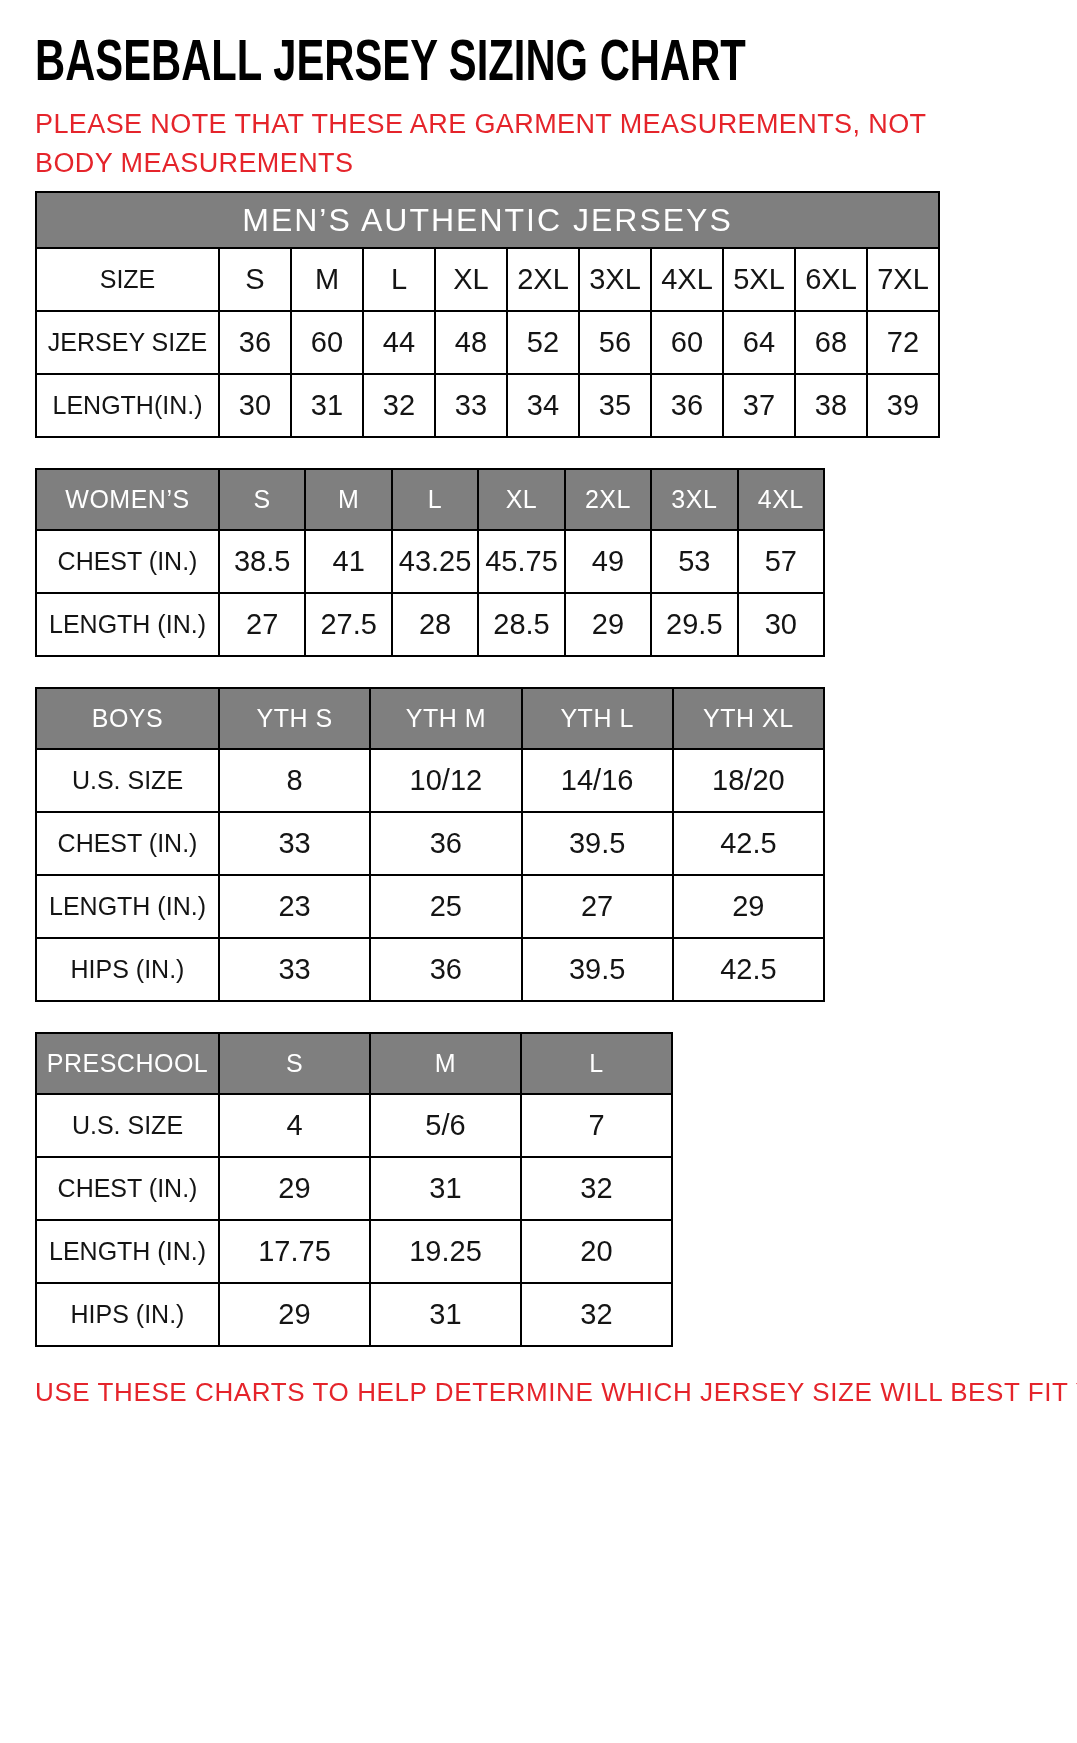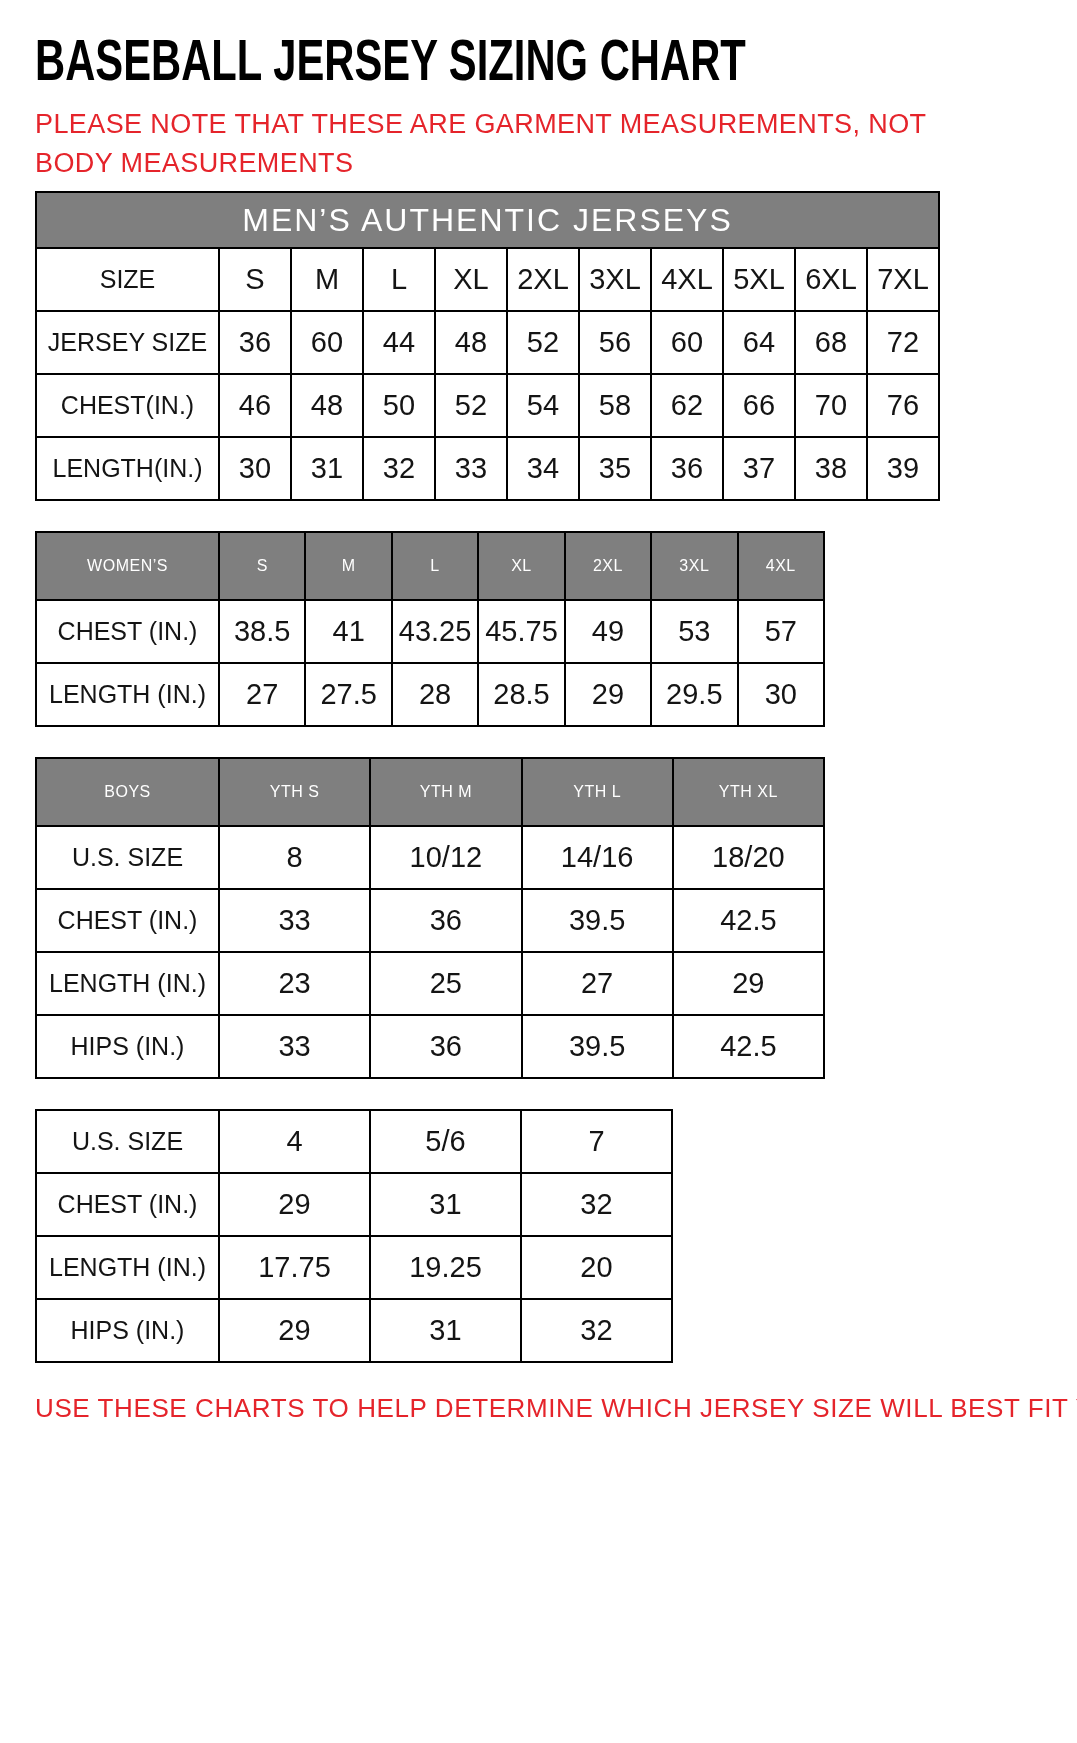--- a/index.html
+++ b/index.html
@@ -61,22 +61,22 @@
   .label-cell {
     font-size: 25px;
     white-space: pre-line;
     padding: 14px 8px;
     height: 63px;
   }
 
   .head-cell {
     background: var(--gray);
     color: #ffffff;
-    font-size: 16px;
-    height: 68px;
+    font-size: 25px;
+    height: 61px;
     letter-spacing: 0.5px;
   }
 
   .banner {
     background: var(--gray);
     color: #ffffff;
     font-size: 32px;
     letter-spacing: 2px;
     height: 56px;
     font-weight: 400;
@@ -137,33 +137,20 @@
           <td>44</td>
           <td>48</td>
           <td>52</td>
           <td>56</td>
           <td>60</td>
           <td>64</td>
           <td>68</td>
           <td>72</td>
         </tr>
         <tr>
-          <th class="label-cell">CHEST(IN.)</th>
-          <td>46</td>
-          <td>48</td>
-          <td>50</td>
-          <td>52</td>
-          <td>54</td>
-          <td>58</td>
-          <td>62</td>
-          <td>66</td>
-          <td>70</td>
-          <td>76</td>
-        </tr>
-        <tr>
           <th class="label-cell">LENGTH(IN.)</th>
           <td>30</td>
           <td>31</td>
           <td>32</td>
           <td>33</td>
           <td>34</td>
           <td>35</td>
           <td>36</td>
           <td>37</td>
           <td>38</td>
@@ -254,20 +241,26 @@
         </tr>
       </tbody>
   </table>
 
   <table class="t-preschool">
     <colgroup>
         <col class="c-label">
         <col span="3">
       </colgroup>
     <tbody>
+        <tr class="head-row">
+          <th class="label-cell head-cell">PRESCHOOL</th>
+          <th class="head-cell">S</th>
+          <th class="head-cell">M</th>
+          <th class="head-cell">L</th>
+        </tr>
         <tr>
           <th class="label-cell">U.S. SIZE</th>
           <td>4</td>
           <td>5/6</td>
           <td>7</td>
         </tr>
         <tr>
           <th class="label-cell">CHEST (IN.)</th>
           <td>29</td>
           <td>31</td>

